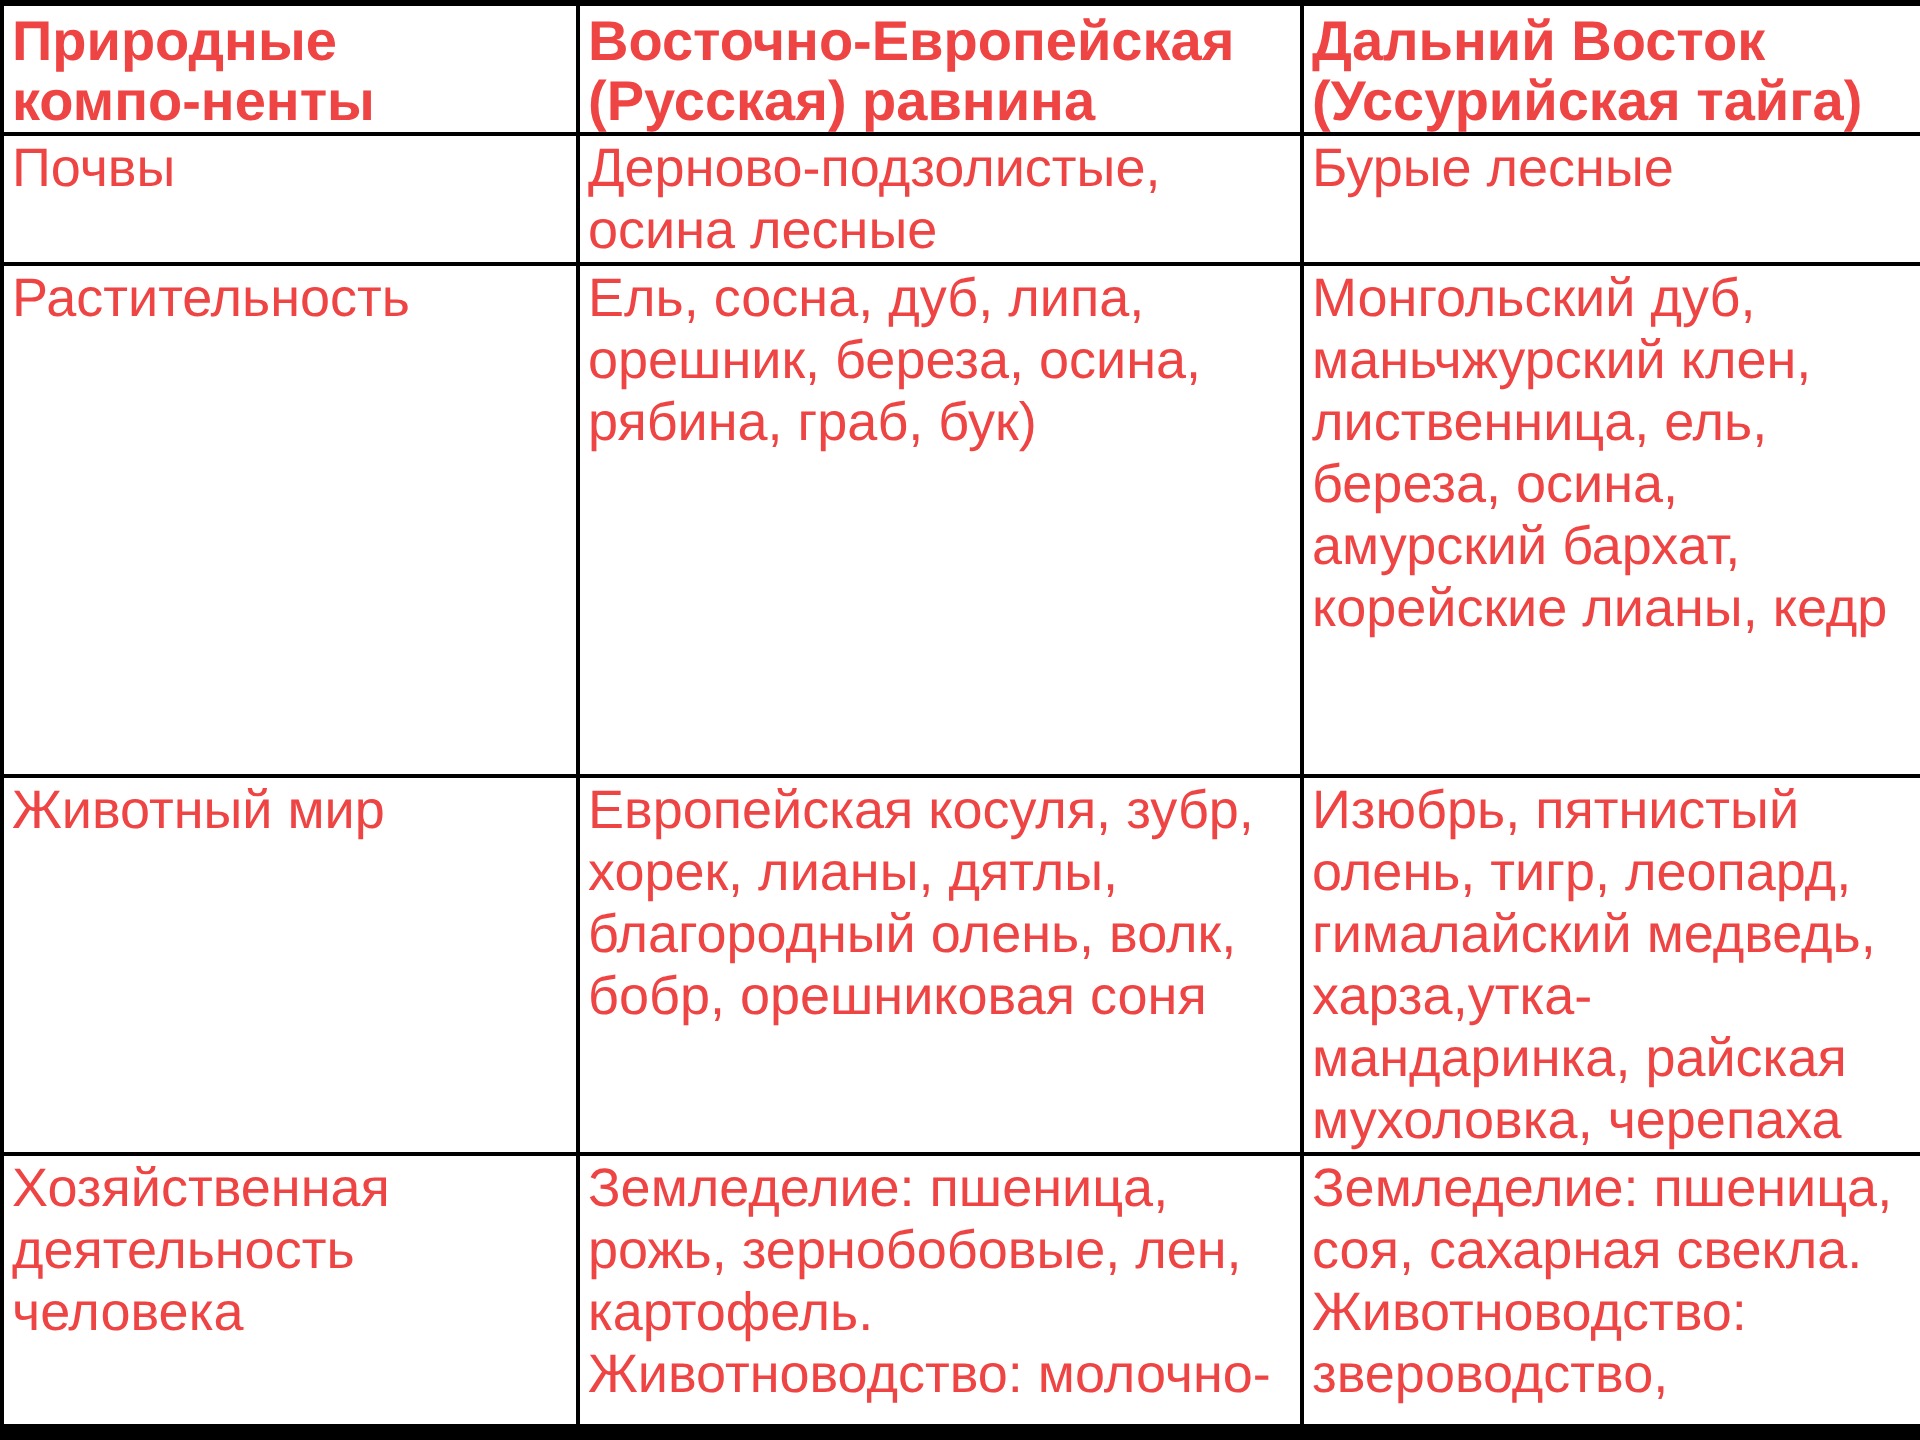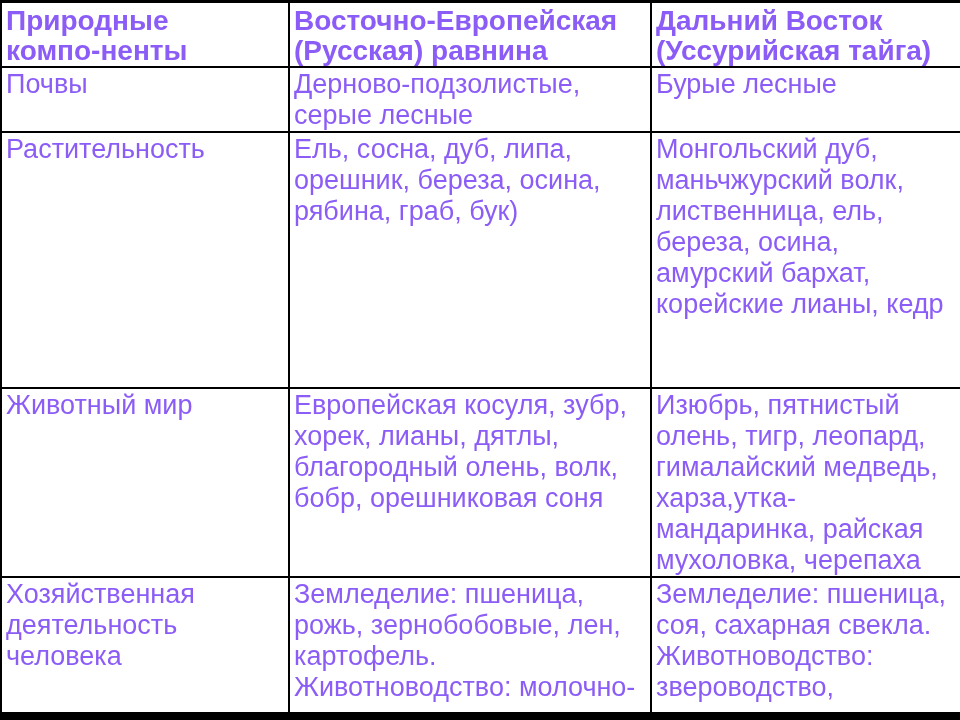--- a/index.html
+++ b/index.html
@@ -3,21 +3,21 @@
 <meta charset="utf-8">
 <style>
   html, body { margin: 0; padding: 0; }
   .slide {
     position: relative;
     width: 960px;
     height: 720px;
     background: #ffffff;
     overflow: hidden;
     font-family: "Liberation Sans", sans-serif;
-    color: #8b5cf6;
+    color: #ef4444;
   }
   table.nature-table {
     border-collapse: collapse;
     table-layout: fixed;
     width: 960px;
     border-top: 3px solid #000;
   }
   table.nature-table td, table.nature-table th {
     border: 2px solid #000;
     vertical-align: top;
@@ -65,30 +65,30 @@
       <th class="hdr-left">Природные
 компо-ненты</th>
       <th class="hdr-center">Восточно-Европейская
 (Русская) равнина</th>
       <th class="hdr-center">Дальний Восток
 (Уссурийская тайга)</th>
     </tr>
     <tr class="r-soils">
       <td>Почвы</td>
       <td>Дерново-подзолистые,
-серые лесные</td>
+осина лесные</td>
       <td>Бурые лесные</td>
     </tr>
     <tr class="r-vegetation">
       <td>Растительность</td>
       <td>Ель, сосна, дуб, липа,
 орешник, береза, осина,
 рябина, граб, бук)</td>
       <td>Монгольский дуб,
-маньчжурский волк,
+маньчжурский клен,
 лиственница, ель,
 береза, осина,
 амурский бархат,
 корейские лианы, кедр</td>
     </tr>
     <tr class="r-fauna">
       <td>Животный мир</td>
       <td>Европейская косуля, зубр,
 хорек, лианы, дятлы,
 благородный олень, волк,

